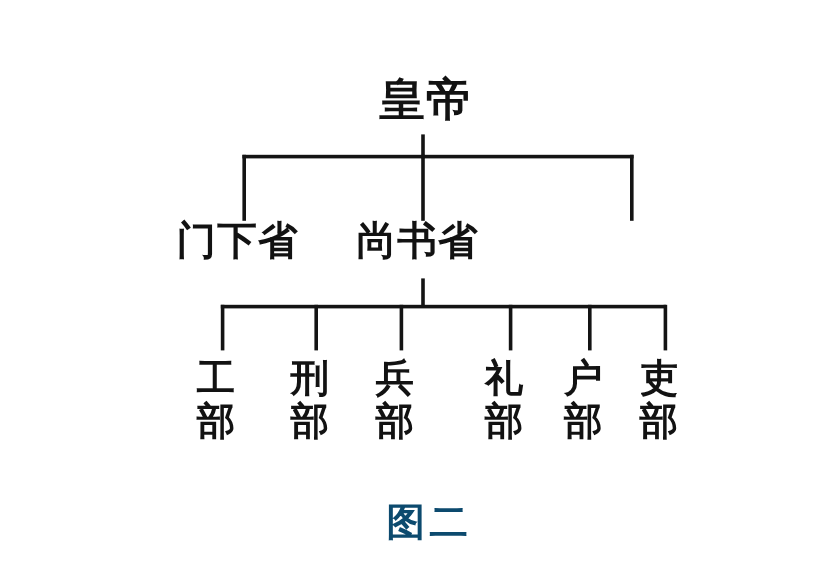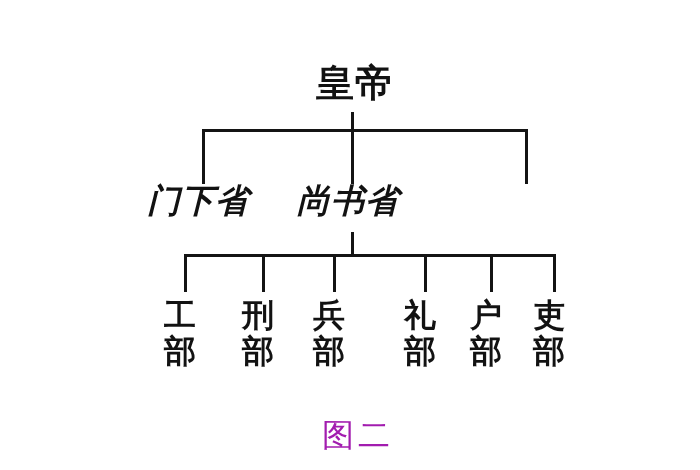--- a/index.html
+++ b/index.html
@@ -31,36 +31,35 @@
     line-height: 1;
     text-align: center;
   }
   .node-root {
     font-size: 38px;
     letter-spacing: 1px;
   }
   .node-dept {
     font-size: 33px;
     letter-spacing: 1px;
-    font-style: italic;
   }
   .node-ministry {
     font-size: 32px;
     line-height: 1.12;
     letter-spacing: 0;
   }
   .node-ministry .char {
     display: block;
   }
   .caption {
     position: absolute;
     font-size: 32px;
-    font-weight: 400;
+    font-weight: 700;
     letter-spacing: 4px;
-    color: #a21caf;
+    color: #0c4a6e;
     white-space: nowrap;
     font-family: "DejaVu Serif", "Liberation Serif", serif;
   }
   .edge {
     position: absolute;
     background: #141414;
   }
   .edge-h {
     height: 3px;
   }

